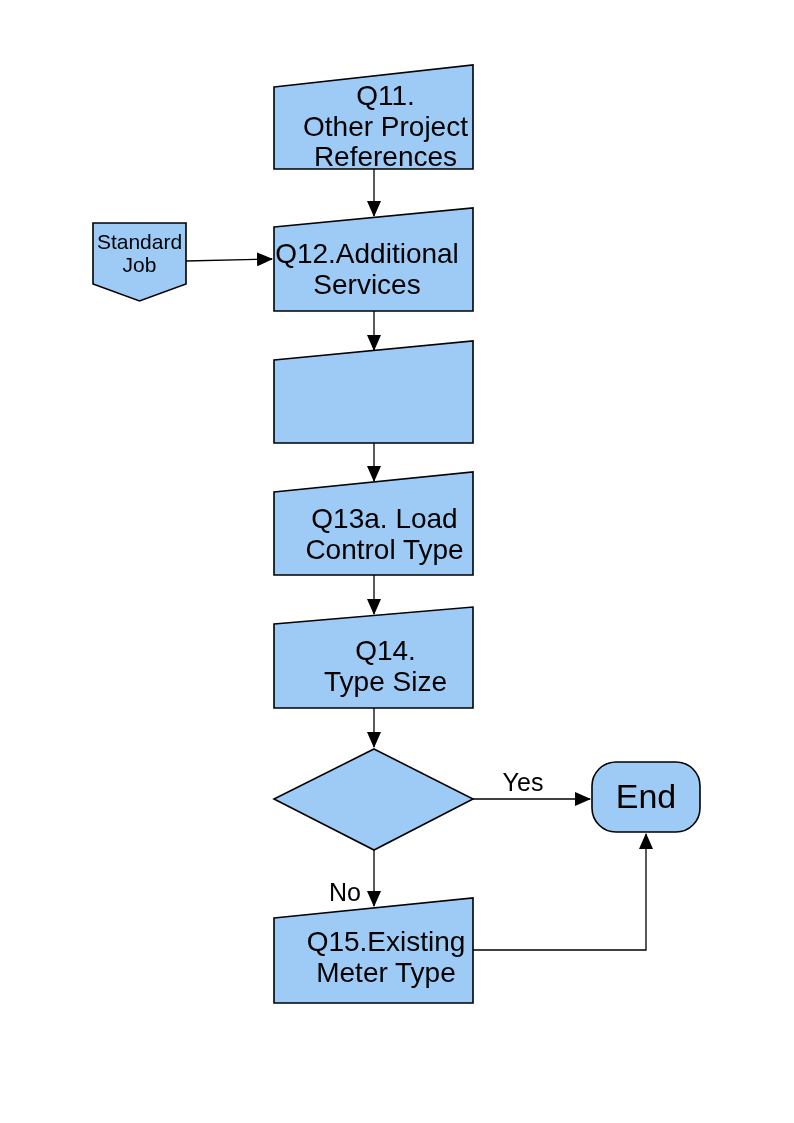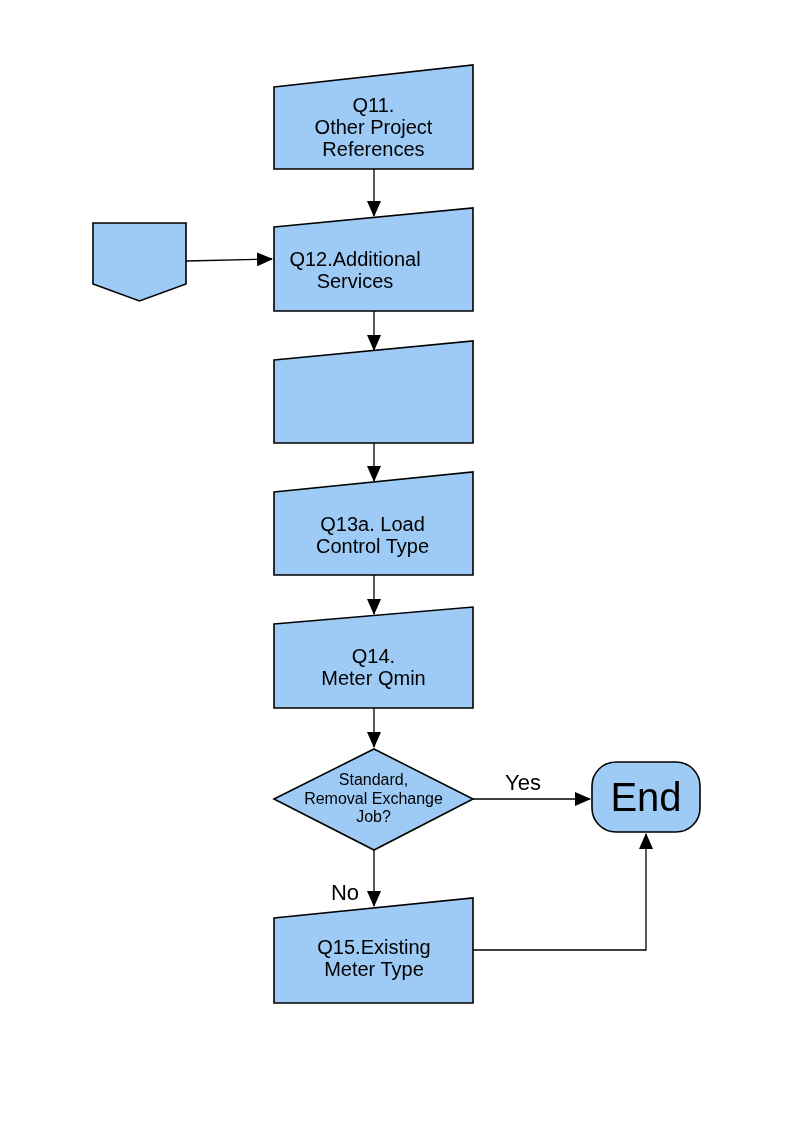--- a/index.html
+++ b/index.html
@@ -23,24 +23,24 @@
   }
   .arrowhead{fill:var(--connector,#000000);stroke:none;}
   .label{
     position:absolute;
     display:flex;align-items:center;justify-content:center;
     text-align:center;
     white-space:pre-line;
     color:var(--text,#000000);
     line-height:1.1;
   }
-  .node-text{font-size:20px;}
+  .node-text{font-size:28px;margin-left:12px;}
   .decision-text{font-size:16px;line-height:1.15;}
-  .terminator-text{font-size:40px;}
-  .edge-text{font-size:22px;}
+  .terminator-text{font-size:34px;}
+  .edge-text{font-size:25px;}
   .connector-text{font-size:21px;}
 </style>
 </head>
 <body>
 
 <div class="page">
 
   <svg class="canvas" viewBox="0 0 794 1123">
     <defs>
       <marker id="arrow" viewBox="0 0 16 14" refX="15" refY="7" markerWidth="16" markerHeight="14" markerUnits="userSpaceOnUse" orient="auto">
@@ -65,29 +65,28 @@
     <polygon class="node" points="274,492 473,472 473,575 274,575"></polygon>
     <polygon class="node" points="274,624 473,607 473,708 274,708"></polygon>
     <polygon class="node" points="374,749 473,799 374,850 274,799"></polygon>
     <rect class="node" x="592" y="762" width="108" height="70" rx="24" ry="24"></rect>
     <polygon class="node" points="274,918 473,898 473,1003 274,1003"></polygon>
   </svg>
 
   <div class="label node-text" style="left:274px;top:82px;width:199px;height:90px">Q11.
 Other Project
 References</div>
+  <div class="label connector-text" style="left:93px;top:221px;width:93px;height:64px">Standard
+Job</div>
   <div class="label node-text" style="left:274px;top:225px;width:162px;height:90px">Q12.Additional
 Services</div>
   <div class="label node-text" style="left:274px;top:490px;width:197px;height:90px">Q13a. Load
 Control Type</div>
   <div class="label node-text" style="left:274px;top:622px;width:199px;height:90px">Q14.
-Meter Qmin</div>
-  <div class="label decision-text" style="left:274px;top:757px;width:199px;height:84px">Standard,
-Removal Exchange
-Job?</div>
+Type Size</div>
   <div class="label terminator-text" style="left:592px;top:762px;width:108px;height:70px">End</div>
   <div class="label node-text" style="left:274px;top:913px;width:200px;height:90px">Q15.Existing
 Meter Type</div>
 
   <div class="label edge-text" style="left:498px;top:769px;width:50px;height:28px">Yes</div>
   <div class="label edge-text" style="left:322px;top:879px;width:46px;height:28px">No</div>
 
 </div>
 
 </body></html>

